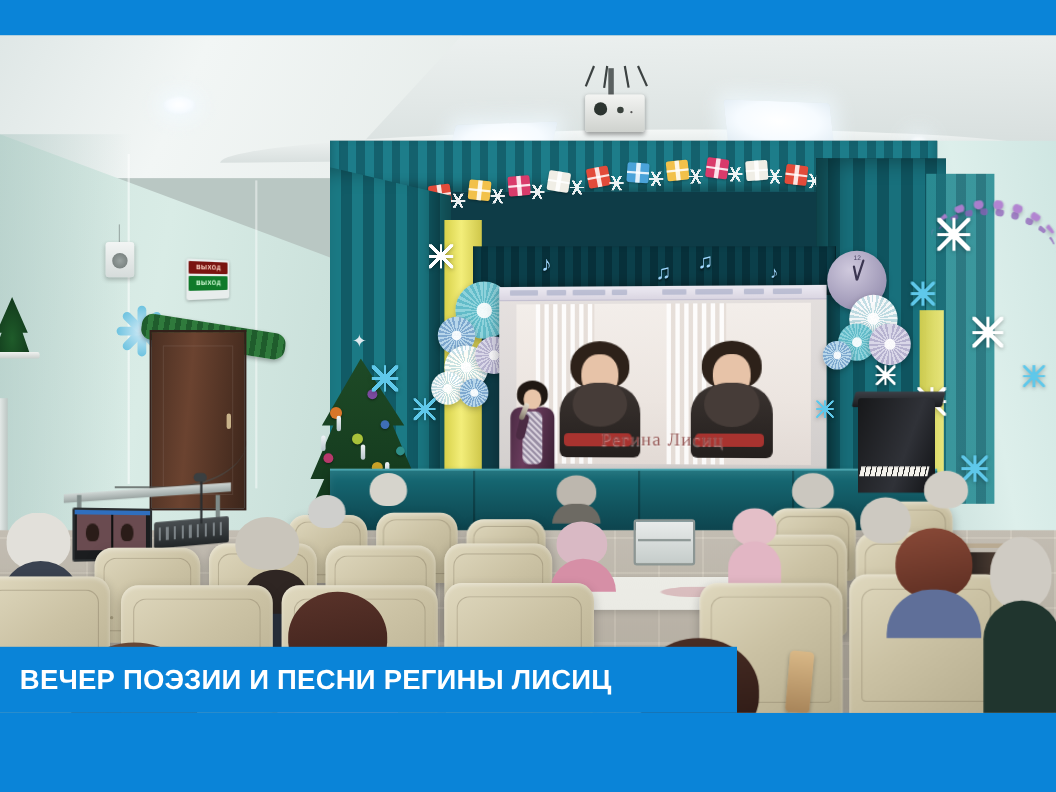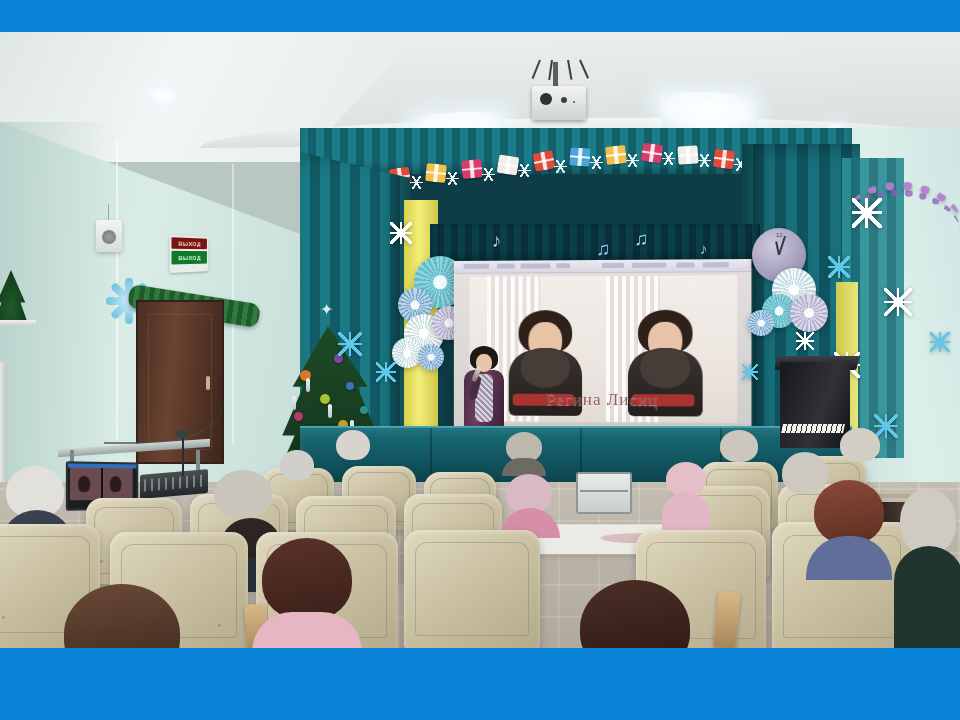--- a/index.html
+++ b/index.html
@@ -887,14 +887,17 @@
       <span class="head" style="left:20px;top:0;width:110px;height:96px;background:linear-gradient(170deg,#4b2f26,#2a1713)"></span>
     </div>
     <div class="person" style="left:46px;top:552px;width:150px;height:110px">
       <span class="head" style="left:18px;top:0;width:116px;height:100px;background:linear-gradient(170deg,#6b4a38,#3a261c)"></span>
     </div>
 
   </div>
 
   <div class="bar-bottom"></div>
 
+  <div class="caption">
+    <span class="caption-text">ВЕЧЕР ПОЭЗИИ И ПЕСНИ РЕГИНЫ ЛИСИЦ</span>
+  </div>
 
 </div>
 
 </body></html>

